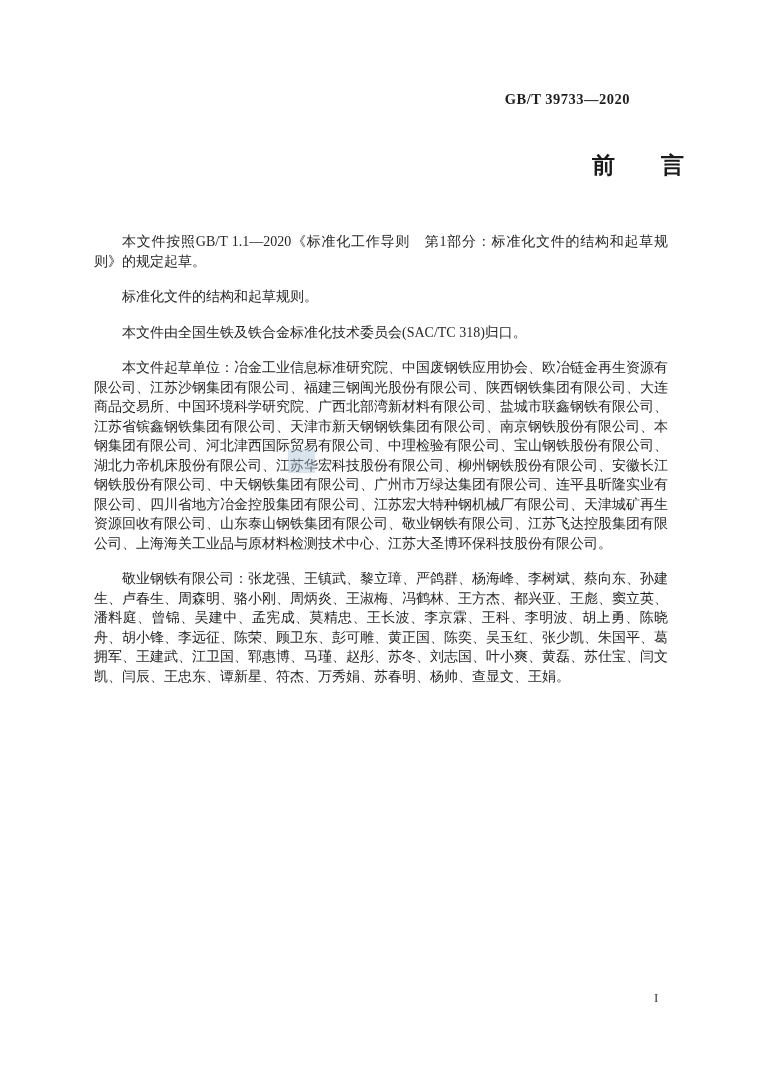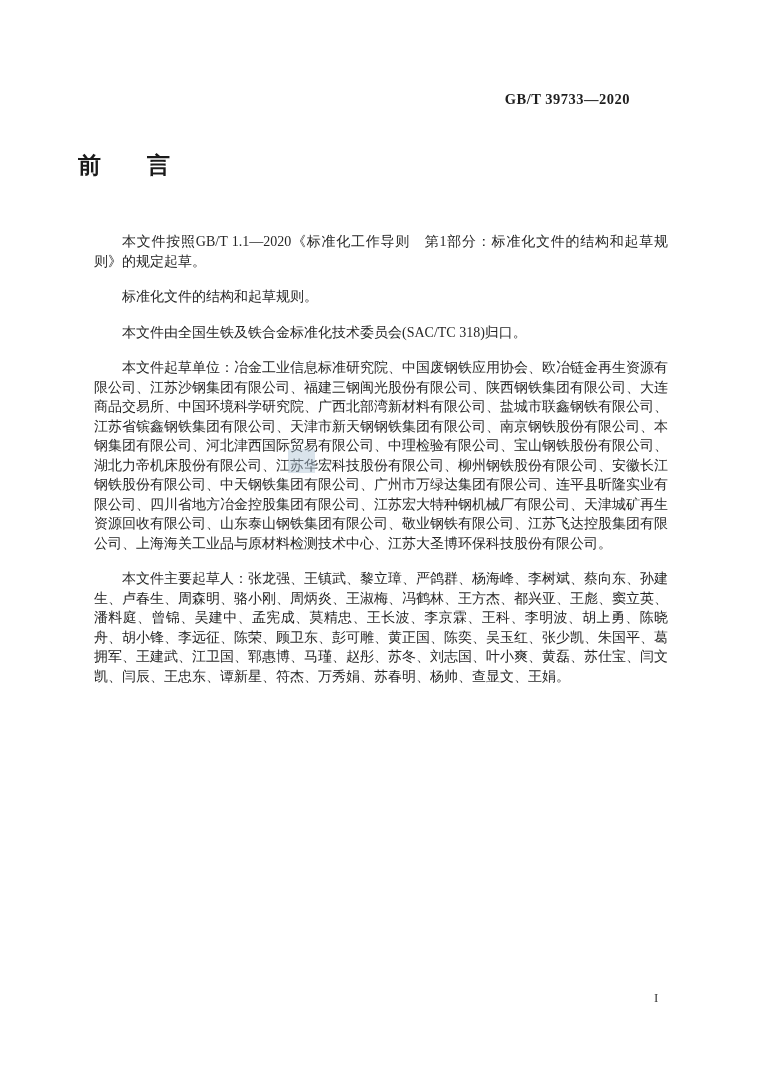--- a/index.html
+++ b/index.html
@@ -25,21 +25,21 @@
     letter-spacing: 0.5px;
     color: #1e1e1e;
     white-space: nowrap;
   }
   .doc-title {
     position: absolute;
     top: 150px;
     left: 78px;
     width: 606px;
     margin: 0;
-    text-align: left;
+    text-align: right;
     font-size: 23px;
     font-weight: bold;
     color: #1a1a1a;
   }
   .content {
     position: absolute;
     top: 216px;
     left: 78px;
     width: 606px;
     font-size: 14px;
@@ -77,20 +77,20 @@
 
   <div class="std-number">GB/T 39733—2020</div>
 
   <h1 class="doc-title">前　　言</h1>
 
   <div class="content">
     <p>本文件按照GB/T 1.1—2020《标准化工作导则　第1部分：标准化文件的结构和起草规则》的规定起草。</p>
     <p>标准化文件的结构和起草规则。</p>
     <p>本文件由全国生铁及铁合金标准化技术委员会(SAC/TC 318)归口。</p>
     <p>本文件起草单位：冶金工业信息标准研究院、中国废钢铁应用协会、欧冶链金再生资源有限公司、江苏沙钢集团有限公司、福建三钢闽光股份有限公司、陕西钢铁集团有限公司、大连商品交易所、中国环境科学研究院、广西北部湾新材料有限公司、盐城市联鑫钢铁有限公司、江苏省镔鑫钢铁集团有限公司、天津市新天钢钢铁集团有限公司、南京钢铁股份有限公司、本钢集团有限公司、河北津西国际贸易有限公司、中理检验有限公司、宝山钢铁股份有限公司、湖北力帝机床股份有限公司、江苏华宏科技股份有限公司、柳州钢铁股份有限公司、安徽长江钢铁股份有限公司、中天钢铁集团有限公司、广州市万绿达集团有限公司、连平县昕隆实业有限公司、四川省地方冶金控股集团有限公司、江苏宏大特种钢机械厂有限公司、天津城矿再生资源回收有限公司、山东泰山钢铁集团有限公司、敬业钢铁有限公司、江苏飞达控股集团有限公司、上海海关工业品与原材料检测技术中心、江苏大圣博环保科技股份有限公司。</p>
-    <p>本文件主要起草人：张龙强、王镇武、黎立璋、严鸽群、杨海峰、李树斌、蔡向东、孙建生、卢春生、周森明、骆小刚、周炳炎、王淑梅、冯鹤林、王方杰、都兴亚、王彪、窦立英、潘料庭、曾锦、吴建中、孟宪成、莫精忠、王长波、李京霖、王科、李明波、胡上勇、陈晓舟、胡小锋、李远征、陈荣、顾卫东、彭可雕、黄正国、陈奕、吴玉红、张少凯、朱国平、葛拥军、王建武、江卫国、郓惠博、马瑾、赵彤、苏冬、刘志国、叶小爽、黄磊、苏仕宝、闫文凯、闫辰、王忠东、谭新星、符杰、万秀娟、苏春明、杨帅、查显文、王娟。</p>
+    <p>敬业钢铁有限公司：张龙强、王镇武、黎立璋、严鸽群、杨海峰、李树斌、蔡向东、孙建生、卢春生、周森明、骆小刚、周炳炎、王淑梅、冯鹤林、王方杰、都兴亚、王彪、窦立英、潘料庭、曾锦、吴建中、孟宪成、莫精忠、王长波、李京霖、王科、李明波、胡上勇、陈晓舟、胡小锋、李远征、陈荣、顾卫东、彭可雕、黄正国、陈奕、吴玉红、张少凯、朱国平、葛拥军、王建武、江卫国、郓惠博、马瑾、赵彤、苏冬、刘志国、叶小爽、黄磊、苏仕宝、闫文凯、闫辰、王忠东、谭新星、符杰、万秀娟、苏春明、杨帅、查显文、王娟。</p>
   </div>
 
   <div class="scan-artifact"></div>
 
   <div class="page-number">I</div>
 
 </div>
 
 </body></html>

